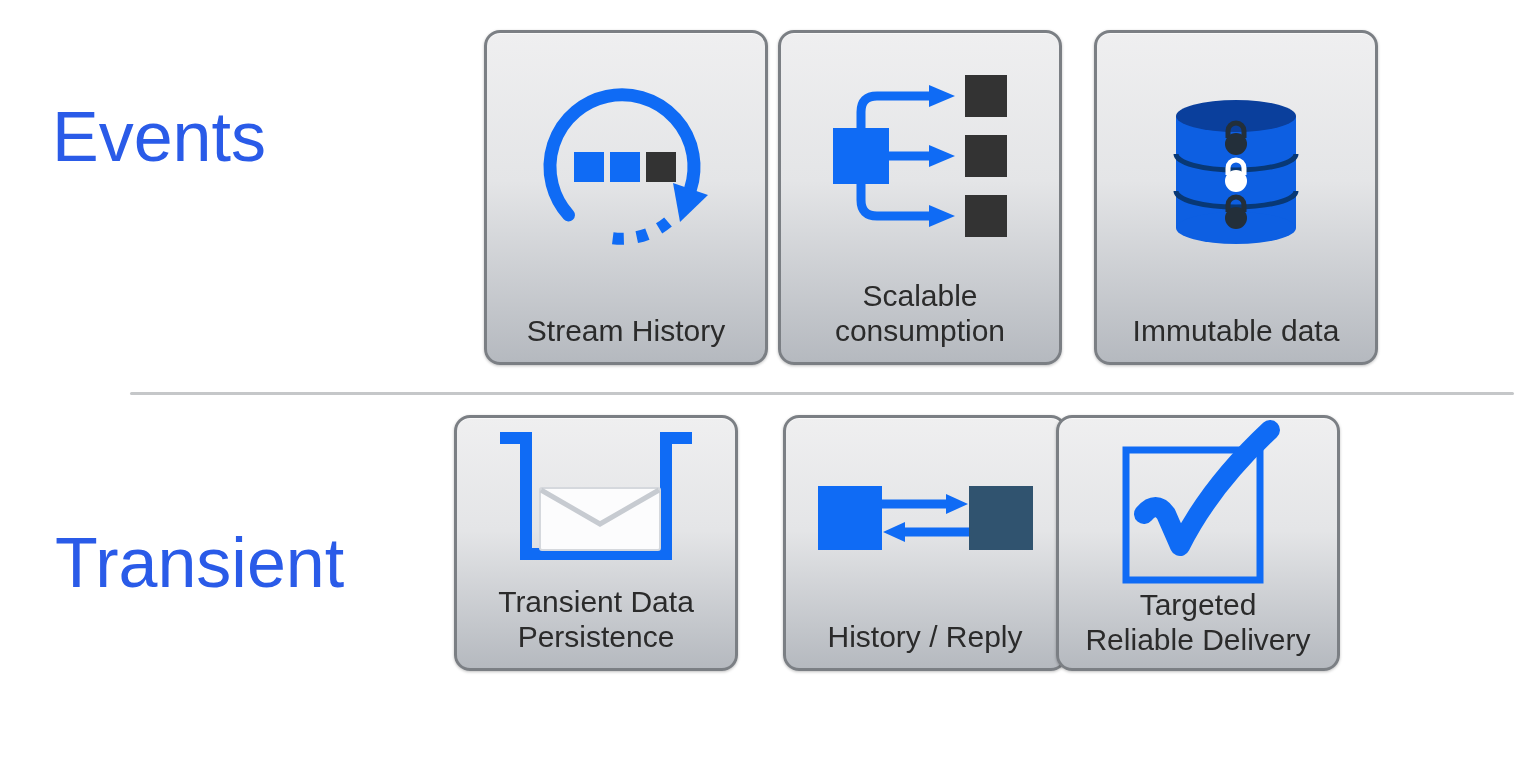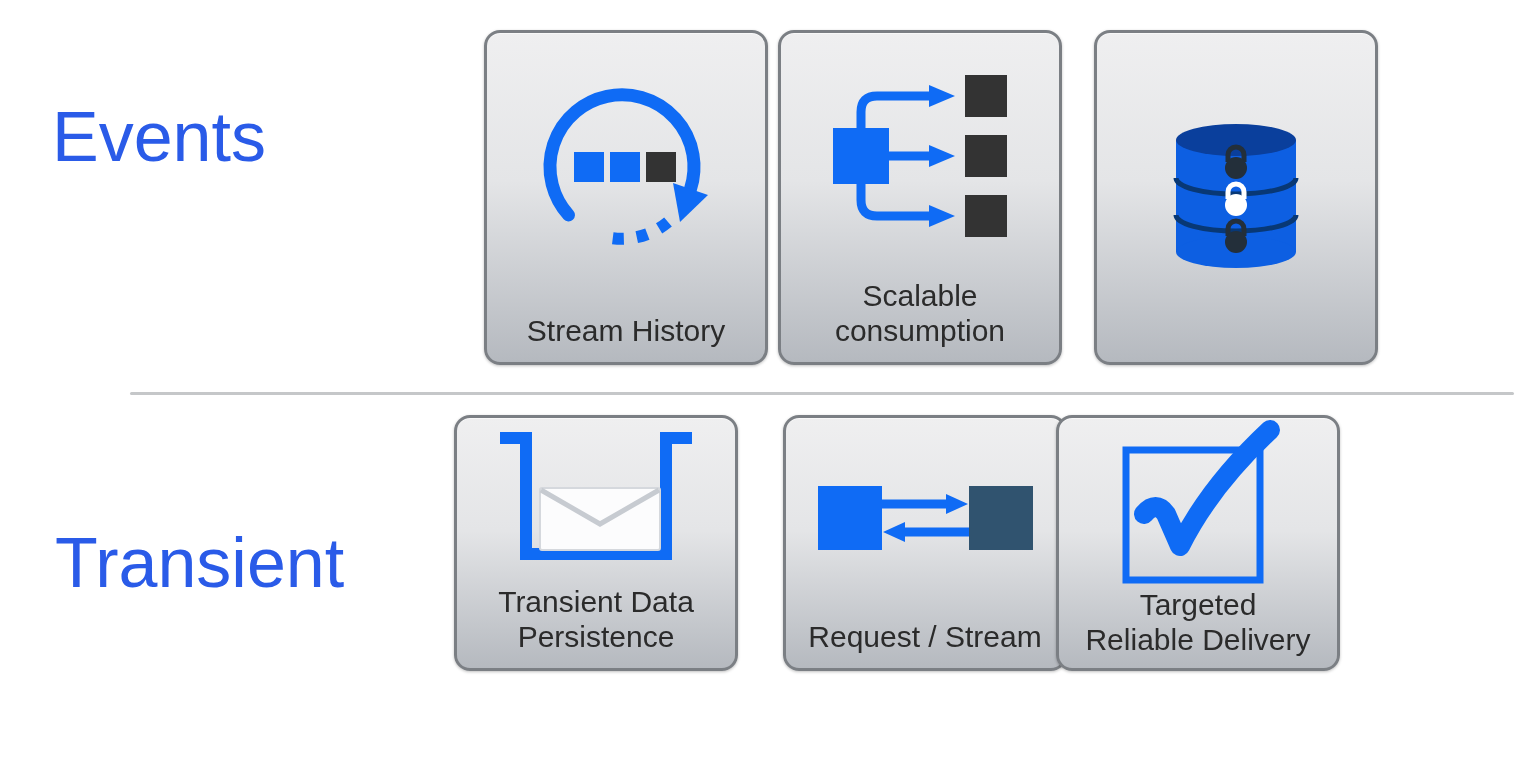--- a/index.html
+++ b/index.html
@@ -114,20 +114,21 @@
         <g>
           <path class="lock-white" fill="none" stroke-width="5" d="M 67 89 V 82 A 8 8 0 0 1 83 82 V 89"></path>
           <circle class="lock-white-fill" cx="75" cy="95" r="11"></circle>
         </g>
         <g>
           <path class="lock-dark" fill="none" stroke-width="5" d="M 67 126 V 119 A 8 8 0 0 1 83 119 V 126"></path>
           <circle class="lock-dark-fill" cx="75" cy="132" r="11"></circle>
         </g>
       </svg>
     </div>
+    <div class="card-label">Immutable data</div>
   </div>
 
   <div class="card row-bottom" id="card-4">
     <div class="icon-wrap">
       <svg width="205" height="155" viewBox="0 0 205 155">
         <path class="stk-blue" stroke-width="12" stroke-linejoin="miter" stroke-linecap="butt" d="M 6 14 L 32 14 L 32 130 L 172 130 L 172 14 L 198 14"></path>
         <g>
           <rect class="env-body" x="46" y="64" width="120" height="62" rx="2"></rect>
           <path class="env-flap" d="M 47 66 L 106 100 L 165 66"></path>
         </g>
@@ -141,21 +142,21 @@
     <div class="icon-wrap">
       <svg width="215" height="105" viewBox="0 0 215 105">
         <path class="stk-blue" stroke-width="9" d="M 64 38 H 130"></path>
         <polygon class="f-blue" points="128,28 150,38 128,48"></polygon>
         <path class="stk-blue" stroke-width="9" d="M 151 66 H 85"></path>
         <polygon class="f-blue" points="87,56 65,66 87,76"></polygon>
         <rect class="f-blue" x="0" y="20" width="64" height="64"></rect>
         <rect class="f-slate" x="151" y="20" width="64" height="64"></rect>
       </svg>
     </div>
-    <div class="card-label">Request / Stream</div>
+    <div class="card-label">History / Reply</div>
   </div>
 
   <div class="card row-bottom" id="card-6">
     <div class="icon-wrap">
       <svg width="165" height="170" viewBox="0 0 165 170">
         <rect class="stk-blue" stroke-width="7" x="10" y="32" width="134" height="130"></rect>
         <path class="stk-blue" stroke-width="20" stroke-linecap="round" stroke-linejoin="round" d="M 28 96 Q 40 82 50 96 L 64 128 Q 94 68 154 12"></path>
       </svg>
     </div>
     <div class="card-label">Targeted

